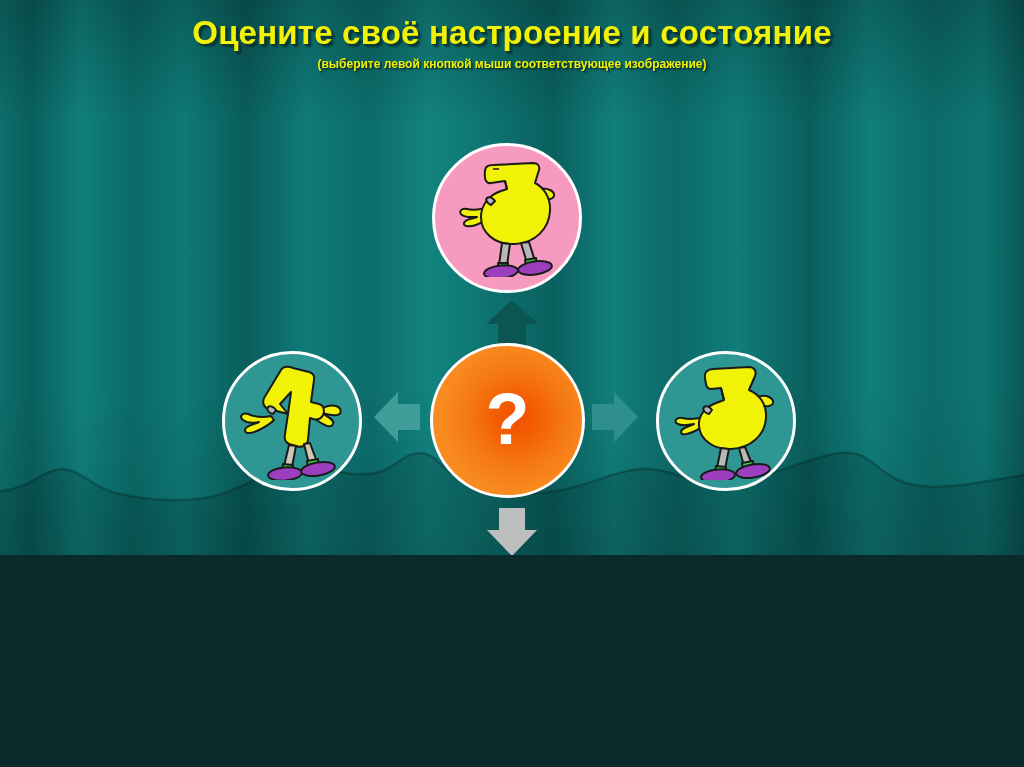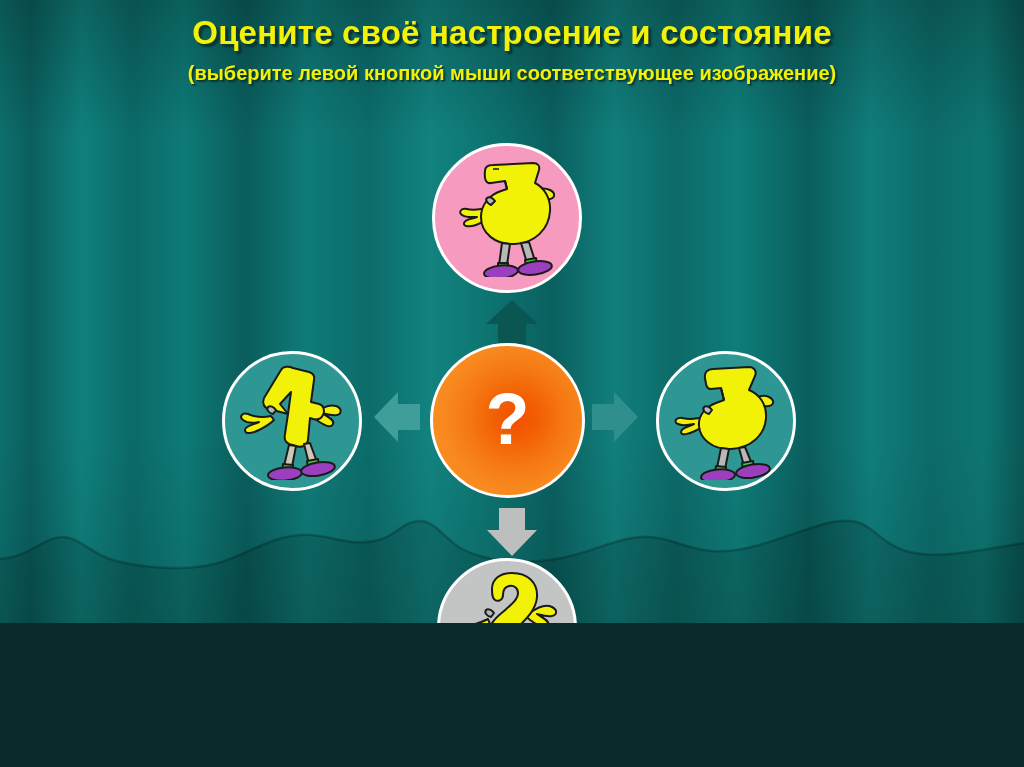--- a/index.html
+++ b/index.html
@@ -8,21 +8,21 @@
     padding: 0;
     background: #0a2a2c;
   }
   body {
     font-family: "Liberation Sans", sans-serif;
   }
 
   .slide {
     position: relative;
     width: 1024px;
-    height: 623px;
+    height: 555px;
     overflow: hidden;
     background: #0b7070;
   }
 
   
   .bg-base {
     position: absolute;
     inset: 0;
     background:
       linear-gradient(to right,
@@ -78,24 +78,24 @@
     font-weight: bold;
     line-height: 38px;
     letter-spacing: 0.2px;
     text-shadow:
       2px 2px 0 #0a3a38,
       1px 1px 0 #0a3a38,
       3px 3px 2px rgba(0,0,0,0.45);
   }
   .subtitle-line {
     color: #f2f207;
-    font-size: 20px;
+    font-size: 12px;
     font-weight: bold;
     line-height: 24px;
-    margin-top: 9px;
+    margin-top: 0;
     text-shadow:
       1px 1px 0 #0a3a38,
       2px 2px 2px rgba(0,0,0,0.45);
   }
 
   
   .circle {
     position: absolute;
     border-radius: 50%;
     box-sizing: border-box;

